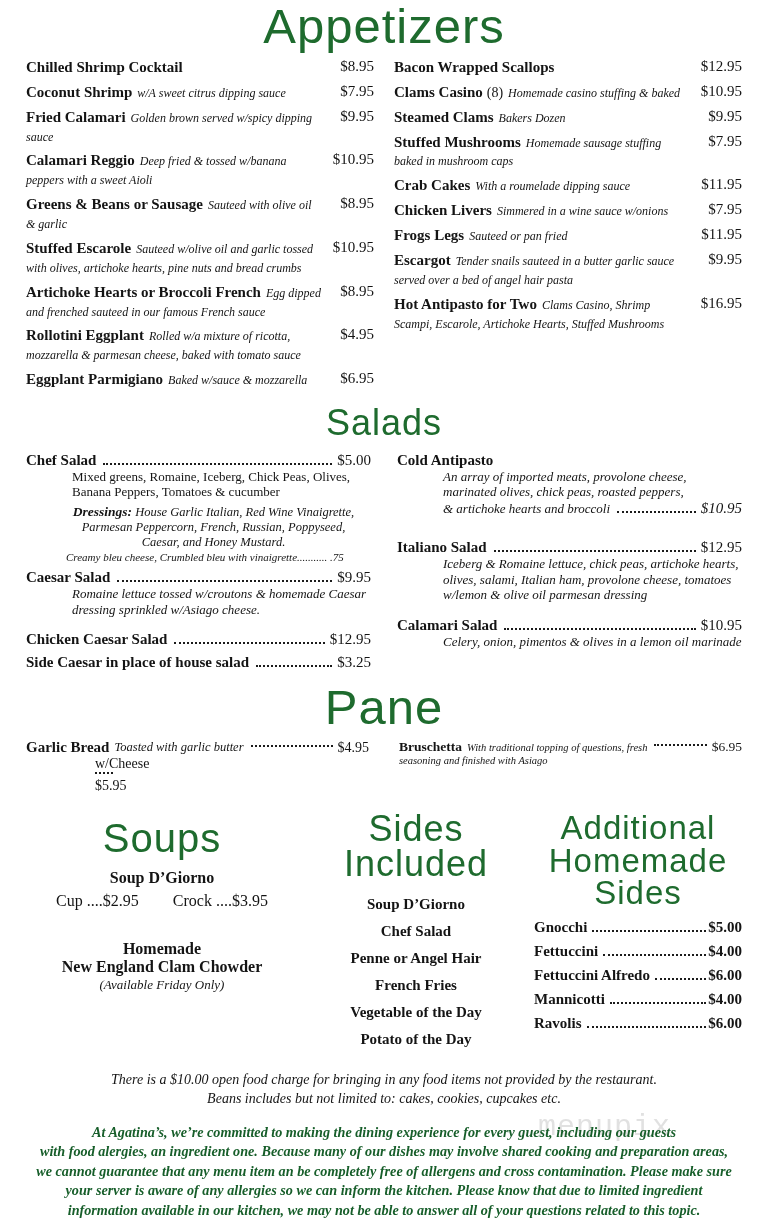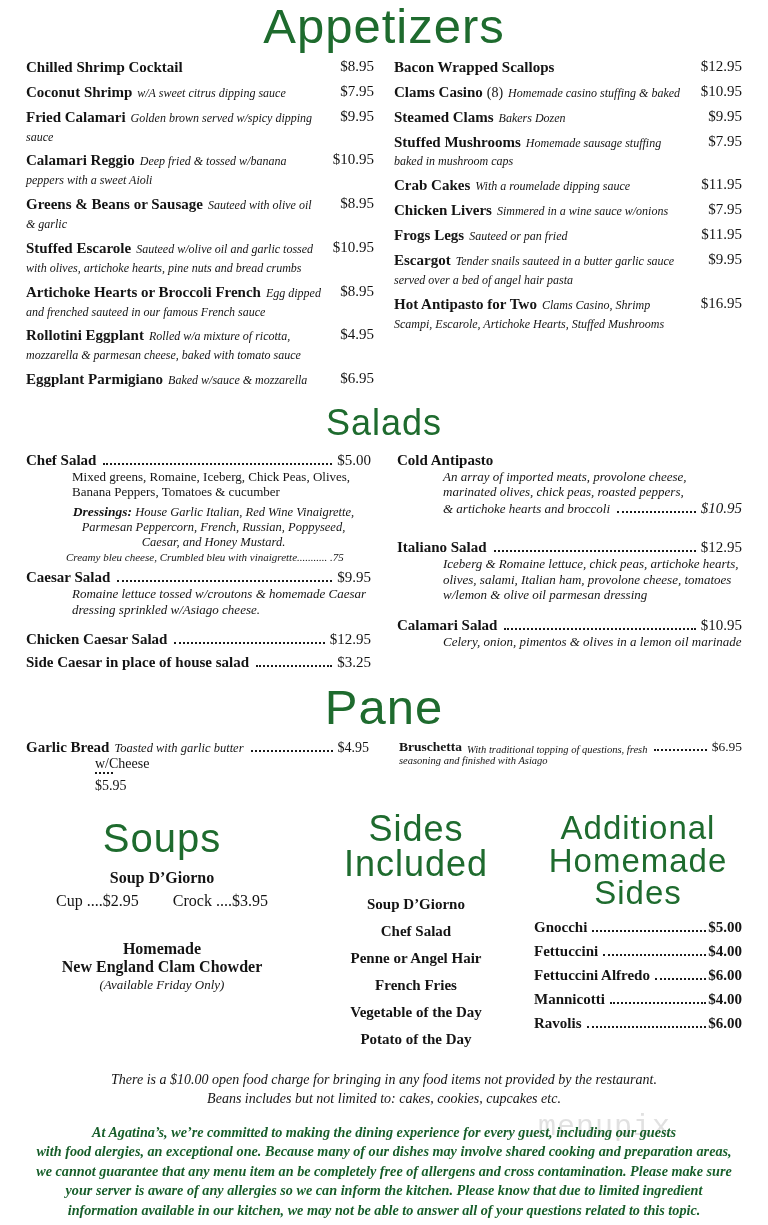--- a/index.html
+++ b/index.html
@@ -34,21 +34,21 @@
   .lead{flex:1;border-bottom:2px dotted #1b1b1b;margin:0 5px 4px 7px;min-width:18px;}
   .s-desc{font-size:13px;margin-left:46px;line-height:1.2;}
   .s-desc.italic{font-style:italic;}
   .dressings{font-style:italic;font-size:12.5px;margin:4px 10px 0 40px;text-align:center;line-height:1.2;}
   .dressings b{font-size:13.5px;}
   .bleu{font-style:italic;font-size:11px;margin-left:40px;margin-top:1px;}
   .s-desc-tail{display:flex;align-items:baseline;margin-left:46px;font-style:italic;font-size:13px;}
   .gap8{height:8px;}
   
   .pane-grid{display:grid;grid-template-columns:1fr 1fr;column-gap:30px;}
-  .p-row{display:flex;align-items:flex-end;}
+  .p-row{display:flex;align-items:center;}
   .p-name{font-weight:bold;font-size:15px;white-space:nowrap;}
   .p-desc{font-style:italic;font-size:12.5px;margin-left:5px;white-space:nowrap;}
   .p-price{font-size:14px;white-space:nowrap;}
   .p-sub{display:flex;align-items:baseline;margin-left:62px;flex-direction:column;}
   .p-sub .p-name2{font-size:14px;}
   .sm .p-name{font-size:13.5px;}
   .sm .p-desc{font-size:10.5px;}
   .sm .p-price{font-size:13.5px;}
   .p-desc2{font-style:italic;font-size:10.5px;line-height:1.2;}
   
@@ -375,21 +375,21 @@
       <div>There is a $10.00 open food charge for bringing in any food items not provided by the restaurant.</div>
 
       <div>Beans includes but not limited to: cakes, cookies, cupcakes etc.</div>
 
   </div>
 
   <div class="allergy">
 
       <div>At Agatina’s, we’re committed to making the dining experience for every guest, including our guests</div>
 
-      <div>with food alergies, an exceptional one.  Because many of our dishes may involve shared cooking and preparation areas,</div>
+      <div>with food alergies, an ingredient one.  Because many of our dishes may involve shared cooking and preparation areas,</div>
 
       <div>we cannot guarantee that any menu item an be completely free of allergens and cross contamination.  Please make sure</div>
 
       <div>your server is aware of any allergies so we can inform the kitchen. Please know that due to limited ingredient</div>
 
       <div>information available in our kitchen, we may not be able to answer all of your questions related to this topic.</div>
 
   </div>
 
 </div>

